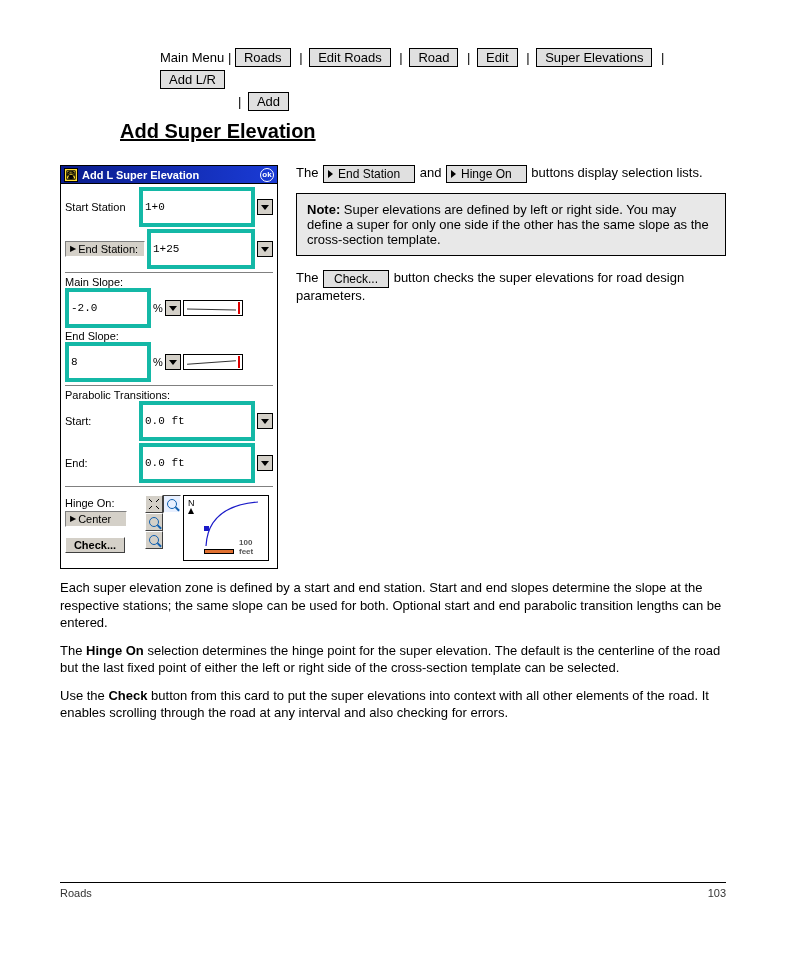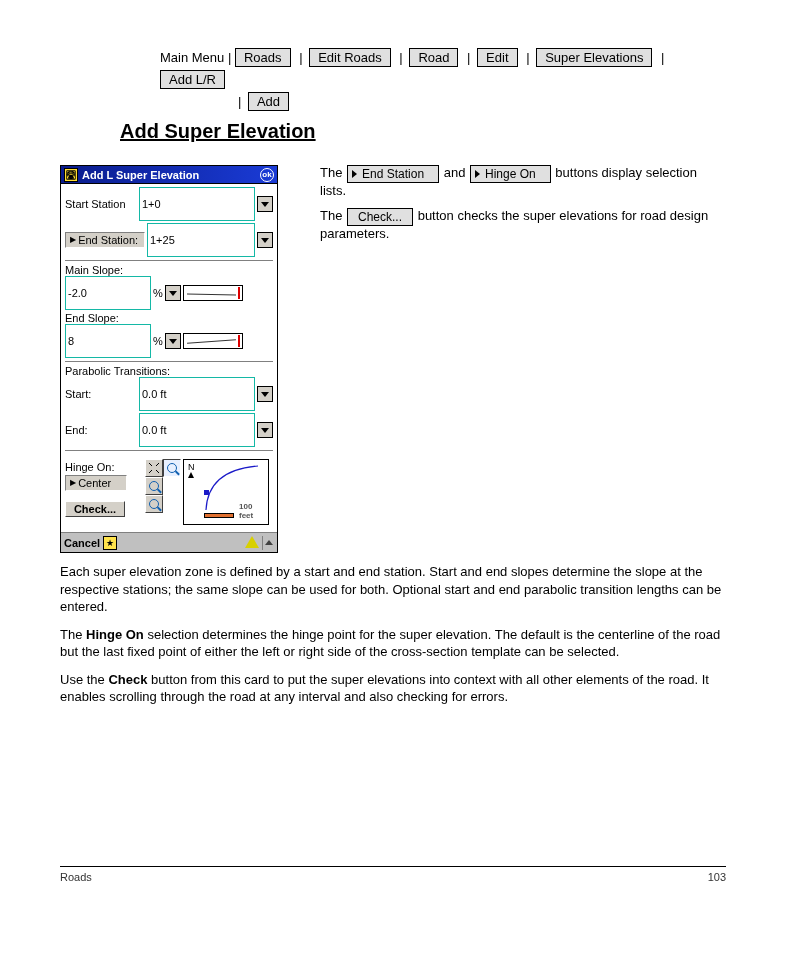--- a/index.html
+++ b/index.html
@@ -90,26 +90,26 @@
     padding: 3px 4px 3px 4px;
   }
   .row {
     display: flex;
     align-items: center;
     margin-bottom: 2px;
     gap: 2px;
   }
   .lbl { font-size: 11px; }
   .itext {
-    border: 1px solid #14b8a6;
+    border: 4px solid #14b8a6;
     background: #fff;
     height: 16px;
     padding: 16px 2px;
     font-size: 11px;
-    font-family: Liberation Sans, sans-serif;
+    font-family: Liberation Mono, monospace;
     line-height: 14px;
     display: inline-flex;
     align-items: center;
   }
   .dd-arrow {
     width: 16px;
     height: 16px;
     border: 1px solid #000;
     background: #d4d0c8;
     display: inline-flex;
@@ -285,21 +285,20 @@
   .dlg-footer .up::after {
     content: "";
     border-left: 4px solid transparent;
     border-right: 4px solid transparent;
     border-bottom: 5px solid #404040;
   }
   
   .right-col {
     flex: 1;
     font-size: 13px;
-    margin-left: 24px;
   }
   .right-col p { margin-bottom: 10px; }
   .inline-btn {
     display: inline-block;
     border: 1px solid #000;
     background: #e0e0e0;
     padding: 1px 14px;
     font-size: 12px;
     position: relative;
     vertical-align: middle;
@@ -470,37 +469,34 @@
           <svg width="86" height="66">
               <path d="M 22 50 Q 24 10 74 6" stroke="#1a1ac8" stroke-width="1.2" fill="none"></path>
             </svg>
           <span class="dot"></span>
           <span class="scale-bar"></span>
           <span class="scale-txt">100 feet</span>
         </div>
       </div>
 
     </div>
-    <div class="dlg-footer">
-      <span style="font-weight:bold;font-size:11px">Cancel</span>
-      <span class="ylw">★</span>
-      <span class="warn"></span>
-      <span class="up"></span>
-    </div>
   </div>
 
   <div class="right-col">
     <p>
       <span>The </span>
       <span class="inline-btn"><span class="tri-r"></span><span>End Station</span></span>
       <span> and </span>
       <span class="inline-btn"><span class="tri-r"></span><span>Hinge On</span></span>
       <span> buttons display selection lists.</span>
     </p>
 
+    <div class="note-box">
+      <span class="note-lbl">Note:</span><span> Super elevations are defined by left or right side. You may define a super for only one side if the other has the same slope as the cross-section template.</span>
+    </div>
 
     <p>
       <span>The </span>
       <span class="inline-btn" style="padding:1px 10px"><span>Check...</span></span>
       <span> button checks the super elevations for road design parameters.</span>
     </p>
   </div>
 </div>
 
 <p class="plain-para">Each super elevation zone is defined by a start and end station. Start and end slopes determine the slope at the respective stations; the same slope can be used for both. Optional start and end parabolic transition lengths can be entered.</p>

